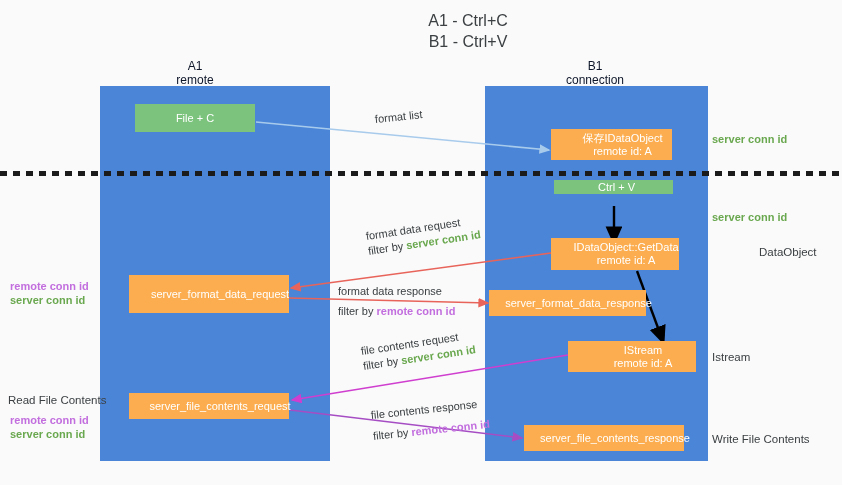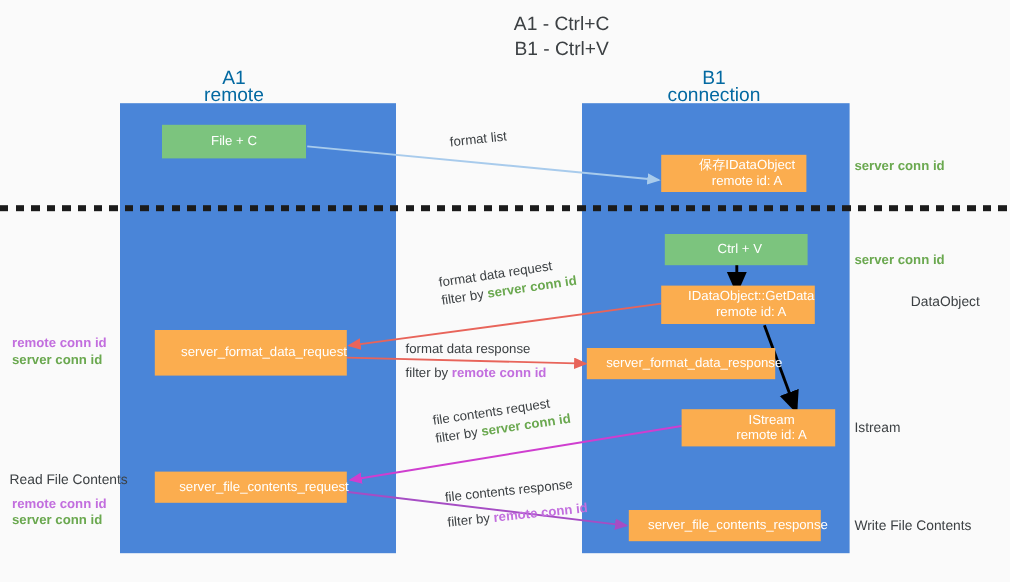--- a/index.html
+++ b/index.html
@@ -13,22 +13,22 @@
   #stage{position:absolute;left:0;top:0;width:842px;height:485px;}
 
   
   .title{
     position:absolute;left:0;top:10px;width:842px;
     text-align:center;color:#3c4043;font-size:16px;line-height:21px;padding-left:47px;
   }
 
   
   .colhead{
-    position:absolute;text-align:center;color:#0369a1;
-    font-size:16px;line-height:14px;
+    position:absolute;text-align:center;color:#0f172a;
+    font-size:12px;line-height:14px;
   }
 
   
   .lane{position:absolute;background:#4a85d8;}
 
   
   .box{
     position:absolute;display:flex;align-items:center;justify-content:center;
     flex-direction:column;color:#ffffff;font-size:11px;line-height:13px;
     text-align:center;box-sizing:border-box;padding:2px 4px;
@@ -131,21 +131,21 @@
 
   <div class="box orange" style="left:129px;top:393px;width:160px;height:26px;text-align:center;">
     <span>server_file_contents_request</span>
   </div>
 
   <div class="box orange" style="left:551px;top:129px;width:121px;height:31px;">
     <span>保存IDataObject</span>
     <span class="l2">remote id: A</span>
   </div>
 
-  <div class="box green" style="left:554px;top:195px;width:119px;height:26px;padding-left:10px;">
+  <div class="box green" style="left:554px;top:180px;width:119px;height:14px;padding-left:10px;">
     <span>Ctrl + V</span>
   </div>
 
   <div class="box orange" style="left:551px;top:238px;width:128px;height:32px;">
     <span>IDataObject::GetData</span>
     <span class="l2">remote id: A</span>
   </div>
 
   <div class="box orange" style="left:568px;top:341px;width:128px;height:31px;">
     <span>IStream</span>

